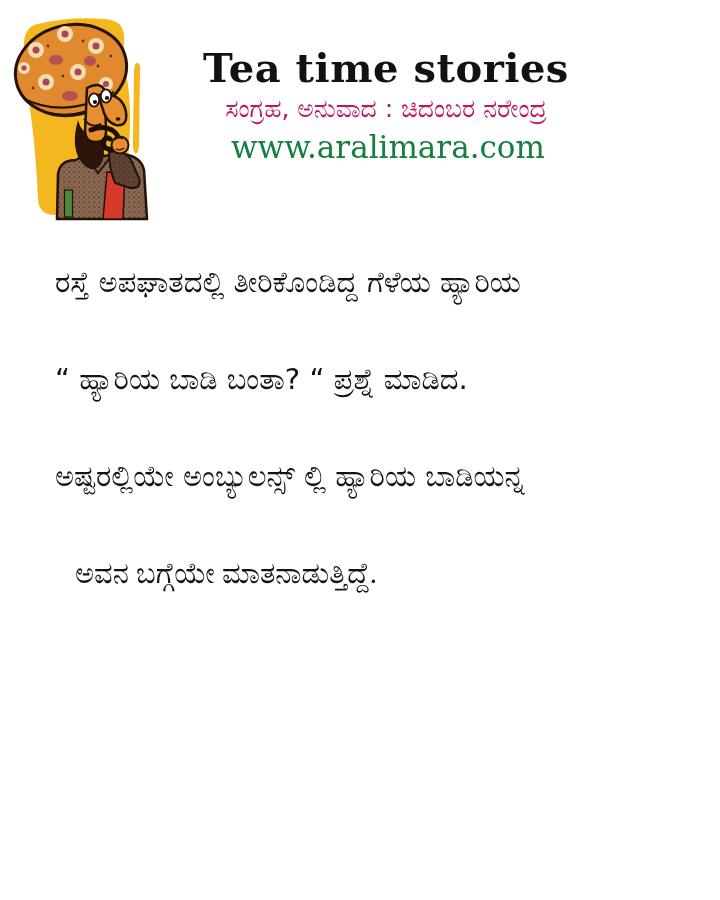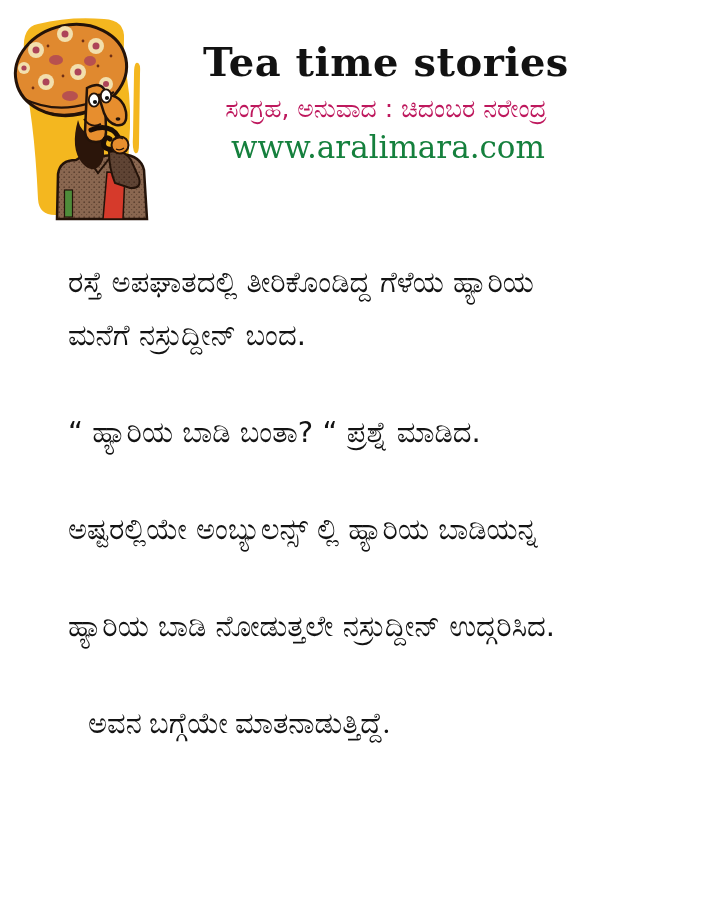--- a/index.html
+++ b/index.html
@@ -3,38 +3,38 @@
 <meta charset="utf-8">
 <style>
   html,body{margin:0;padding:0;}
   body{
     width:720px;height:900px;position:relative;background:#ffffff;
     font-family:"DejaVu Sans","Liberation Sans",sans-serif;
     color:#151515;overflow:hidden;
   }
   .illustration{position:absolute;left:8px;top:6px;width:170px;height:215px;}
   .title{
-    position:absolute;top:38px;left:386px;transform:translateX(-50%);
+    position:absolute;top:44px;left:386px;transform:translateX(-50%);
     font-family:"DejaVu Serif","Liberation Serif",serif;
     font-size:40px;font-weight:600;letter-spacing:.5px;color:#121212;white-space:nowrap;
   }
   .credits{
     position:absolute;top:94px;left:386px;transform:translateX(-50%);
     font-size:25px;color:#be185d;white-space:nowrap;
   }
   .website{
     position:absolute;top:129px;left:388px;transform:translateX(-50%);
     font-family:"DejaVu Serif","Liberation Serif",serif;
     font-size:31px;color:#15803d;white-space:nowrap;
   }
   .story{
     position:absolute;left:55px;top:256px;width:625px;
     font-size:29px;line-height:53px;color:#131313;
   }
-  .para{margin:0 0 44px 13px;padding:0;}
+  .para{margin:0 0 44px 0;padding:0;}
   .line{display:block;white-space:pre-wrap;}
   .line.indent{padding-left:20px;font-family:Liberation Serif, serif;}
 </style>
 </head>
 <body>
 
 <div>
 
   <div class="illustration">
     <svg viewBox="0 0 170 215" width="170" height="215">
@@ -113,29 +113,25 @@
     </svg>
   </div>
 
   <div class="title">Tea time stories</div>
   <div class="credits">ಸಂಗ್ರಹ, ಅನುವಾದ : ಚಿದಂಬರ ನರೇಂದ್ರ</div>
   <div class="website">www.aralimara.com</div>
 
   <div class="story">
     <p class="para">
       <span class="line">ರಸ್ತೆ ಅಪಘಾತದಲ್ಲಿ ತೀರಿಕೊಂಡಿದ್ದ ಗೆಳೆಯ ಹ್ಯಾರಿಯ</span>
-      <span class="line">ಮನೆಗೆ ನಸ್ರುದ್ದೀನ್ ಬಂದ.</span>
     </p>
     <p class="para">
       <span class="line">“ ಹ್ಯಾರಿಯ ಬಾಡಿ ಬಂತಾ? “ ಪ್ರಶ್ನೆ ಮಾಡಿದ.</span>
     </p>
     <p class="para">
       <span class="line">ಅಷ್ಟರಲ್ಲಿಯೇ ಅಂಬ್ಯುಲನ್ಸ್ ಲ್ಲಿ ಹ್ಯಾರಿಯ ಬಾಡಿಯನ್ನ</span>
-    </p>
-    <p class="para">
-      <span class="line">ಹ್ಯಾರಿಯ ಬಾಡಿ ನೋಡುತ್ತಲೇ ನಸ್ರುದ್ದೀನ್ ಉದ್ಗರಿಸಿದ.</span>
     </p>
     <p class="para">
       <span class="line indent">ಅವನ ಬಗ್ಗೆಯೇ ಮಾತನಾಡುತ್ತಿದ್ದೆ.</span>
     </p>
   </div>
 
 </div>
 
 </body></html>

